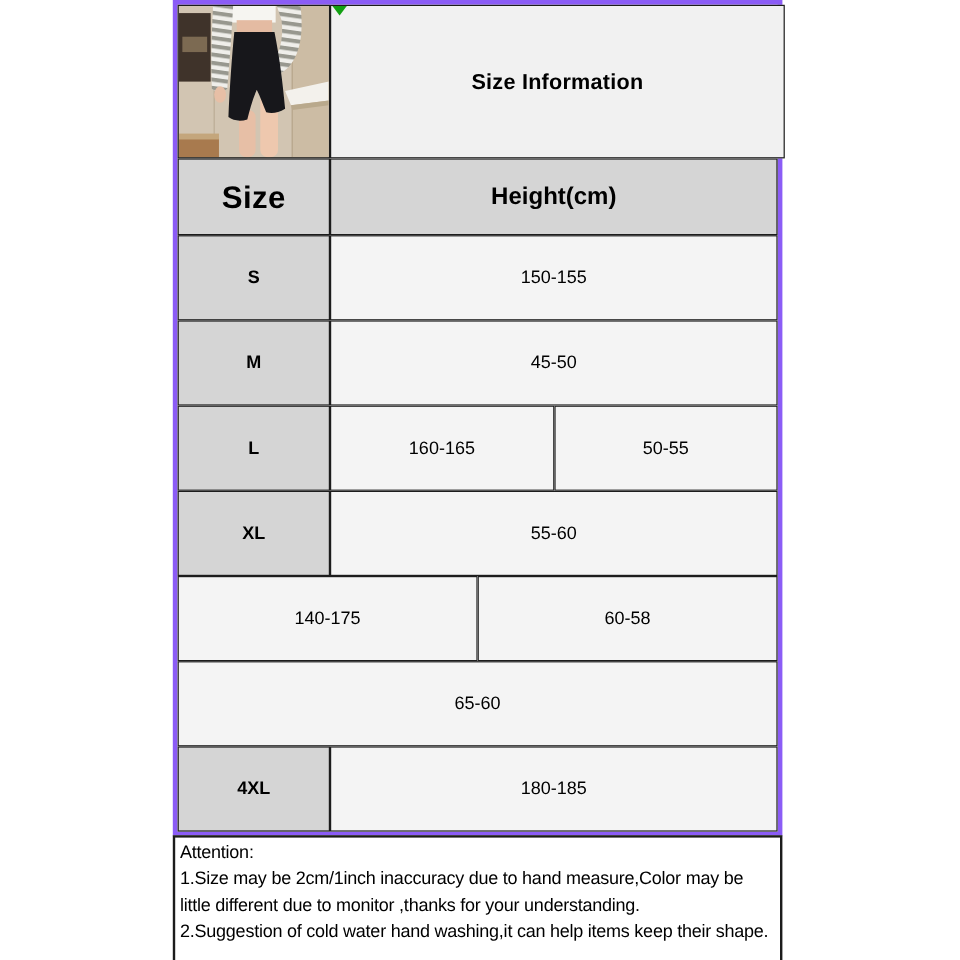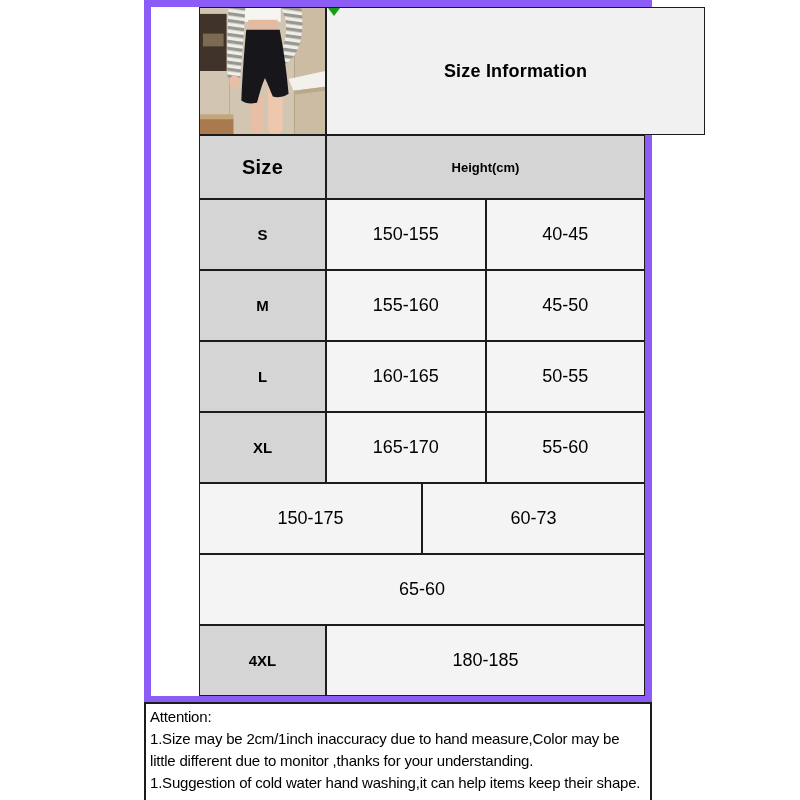--- a/index.html
+++ b/index.html
@@ -2,21 +2,21 @@
 <html><head>
 <meta charset="utf-8">
 <style>
   html,body{margin:0;padding:0;}
   body{
     width:800px;height:800px;background:#ffffff;position:relative;
     font-family:"Liberation Sans","DejaVu Sans",sans-serif;color:#000;
     -webkit-font-smoothing:antialiased;
   }
   .sheet{position:absolute;left:144px;top:0;width:508px;}
-  .grid{border:7px solid #8b5cf6;padding-left:48px;}
+  .grid{border:4px solid #8b5cf6;}
   .trow{display:flex;}
   .cell{
     border:1px solid #1c1c1c;box-sizing:border-box;
     display:flex;align-items:center;justify-content:center;
     text-align:center;overflow:hidden;
   }
   .c1{flex:0 0 127px;}
   .c2{flex:1 1 0;}
   .c3{flex:1 1 0;}
   .row-top{height:128px;}
@@ -26,25 +26,25 @@
     background:#f1f1f1;font-size:18px;font-weight:bold;position:relative;
     letter-spacing:0.2px;
   }
   .corner-flag{
     position:absolute;top:0;left:1px;width:0;height:0;
     border-top:8px solid #12a012;
     border-left:6px solid transparent;
     border-right:6px solid transparent;
   }
   .header-row{height:64px;}
-  .header-row .cell{background:#d5d5d5;font-weight:bold;font-size:13px;}
-  .header-row .c1{font-size:20px;letter-spacing:0.3px;}
+  .header-row .cell{background:#d5d5d5;font-weight:bold;font-size:20px;}
+  .header-row .c1{font-size:26px;letter-spacing:0.3px;}
   .body-row{height:71px;}
   .size-cell{background:#d5d5d5;font-weight:bold;font-size:15px;}
-  .data-cell{background:#f4f4f4;font-size:18px;font-weight:normal;}
+  .data-cell{background:#f4f4f4;font-size:15px;font-weight:normal;}
   .attention{
     border:2px solid #1c1c1c;box-sizing:border-box;background:#ffffff;
     margin-top:-1px;height:107px;padding:2px 5px 0 4px;
     font-size:15px;line-height:22px;letter-spacing:-0.2px;
   }
   .attention p{margin:0;}
 </style>
 </head>
 <body>
 
@@ -98,50 +98,47 @@
     </div>
 
     <div class="trow header-row">
       <div class="cell c1">Size</div>
       <div class="cell c2">Height(cm)</div>
     </div>
 
     <div class="trow body-row">
       <div class="cell c1 size-cell">S</div>
       <div class="cell c2 data-cell">150-155</div>
-      <div class="cell c3 data-cell">40-45</div>
     </div>
     <div class="trow body-row">
       <div class="cell c1 size-cell">M</div>
-      <div class="cell c2 data-cell">155-160</div>
       <div class="cell c3 data-cell">45-50</div>
     </div>
     <div class="trow body-row">
       <div class="cell c1 size-cell">L</div>
       <div class="cell c2 data-cell">160-165</div>
       <div class="cell c3 data-cell">50-55</div>
     </div>
     <div class="trow body-row">
       <div class="cell c1 size-cell">XL</div>
-      <div class="cell c2 data-cell">165-170</div>
       <div class="cell c3 data-cell">55-60</div>
     </div>
     <div class="trow body-row">
-      <div class="cell c2 data-cell">150-175</div>
-      <div class="cell c3 data-cell">60-73</div>
+      <div class="cell c2 data-cell">140-175</div>
+      <div class="cell c3 data-cell">60-58</div>
     </div>
     <div class="trow body-row">
       <div class="cell c3 data-cell">65-60</div>
     </div>
     <div class="trow body-row">
       <div class="cell c1 size-cell">4XL</div>
       <div class="cell c2 data-cell">180-185</div>
     </div>
 
   </div>
 
   <div class="attention">
     <p>Attention:</p>
     <p>1.Size may be 2cm/1inch inaccuracy due to hand measure,Color may be little different due to monitor ,thanks for your understanding.</p>
-    <p>1.Suggestion of cold water hand washing,it can help items keep their shape.</p>
+    <p>2.Suggestion of cold water hand washing,it can help items keep their shape.</p>
   </div>
 
 </div>
 
 </body></html>

